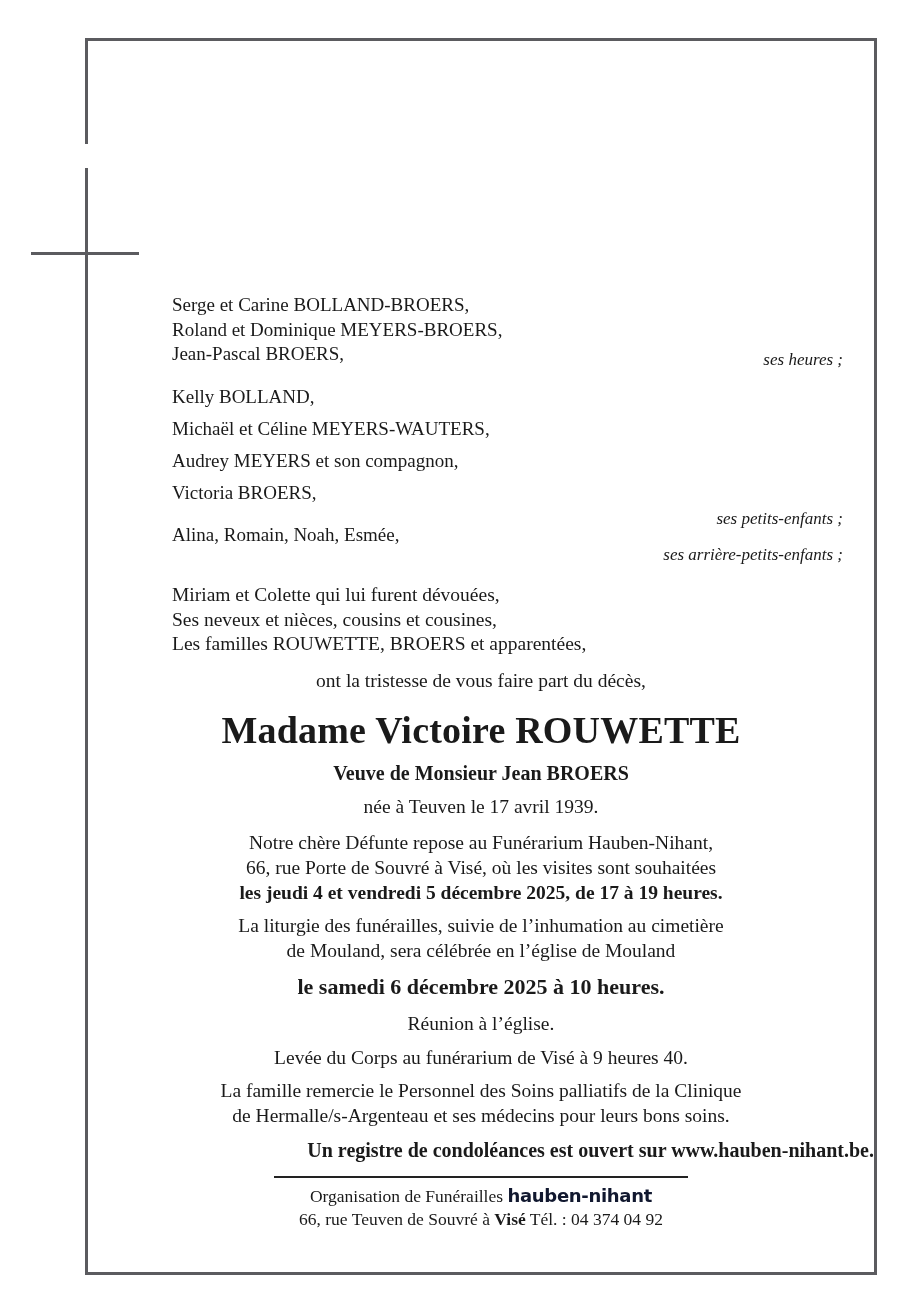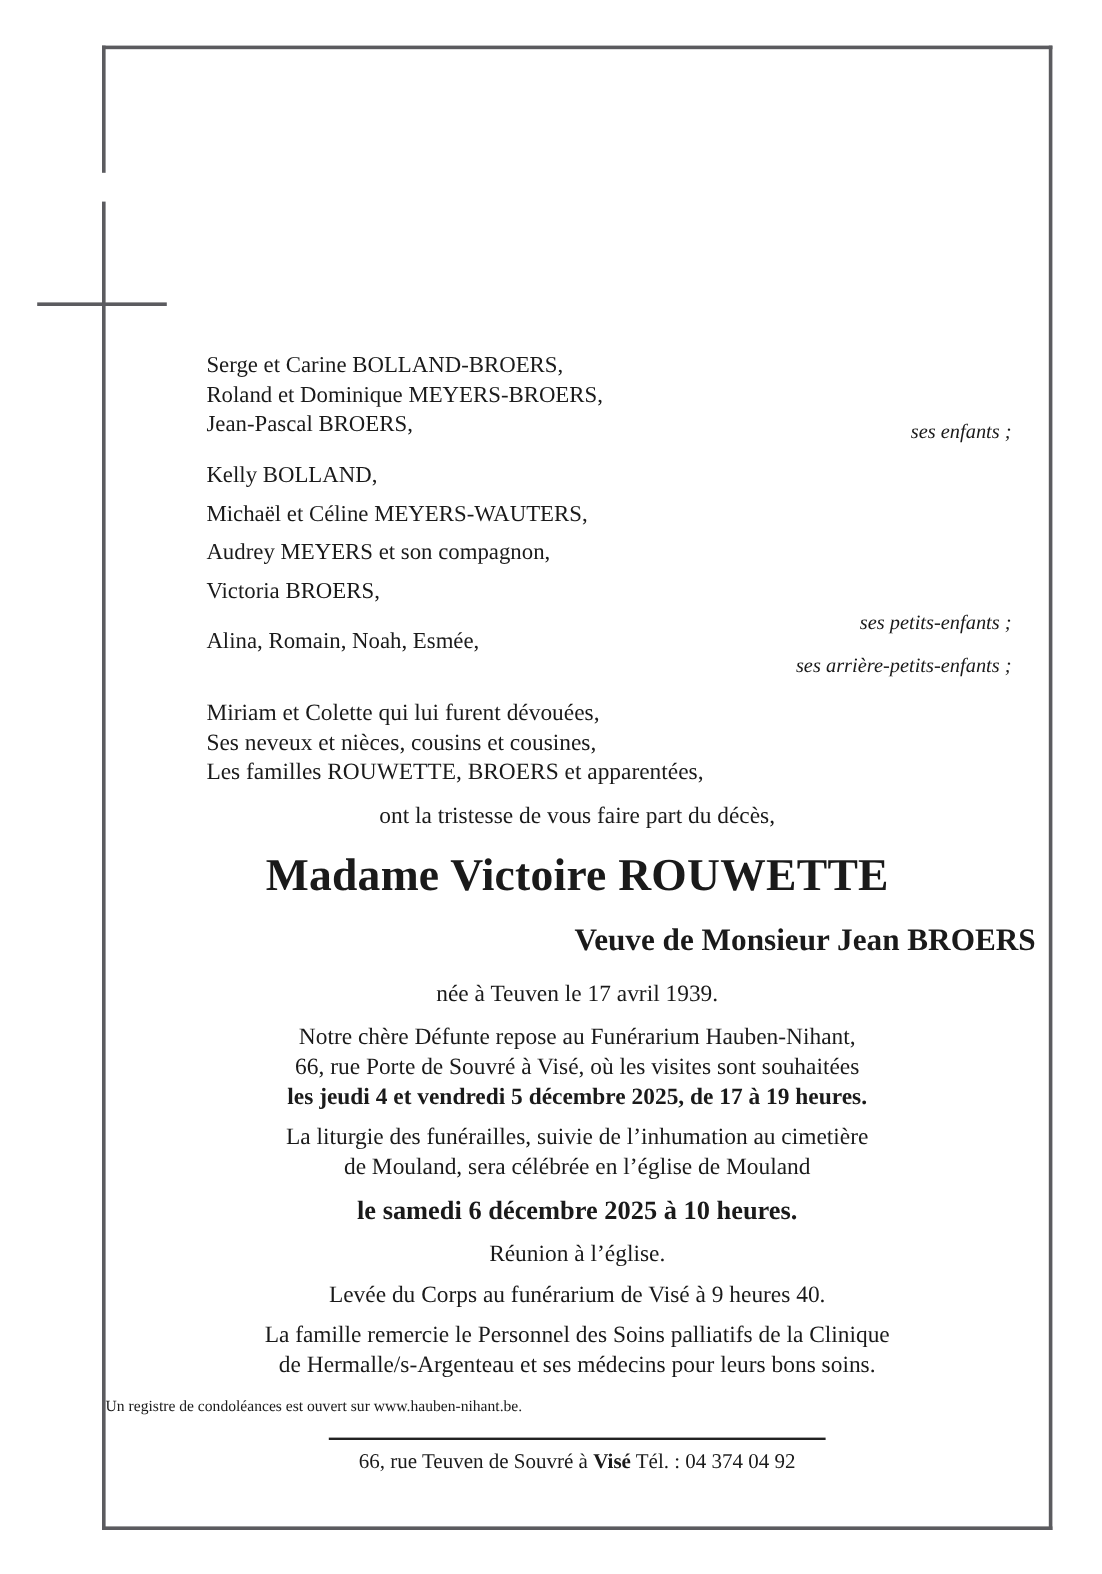--- a/index.html
+++ b/index.html
@@ -123,40 +123,41 @@
 
   .deceased-name {
     margin: 0;
     text-align: center;
     font-weight: bold;
     font-size: 38px;
     line-height: 48px;
     letter-spacing: 0.2px;
   }
   .deceased-spouse {
-    margin: 11px;
-    text-align: right;
-    font-weight: bold;
-    font-size: 26px;
+    margin: 0;
+    text-align: center;
+    font-weight: bold;
+    font-size: 20px;
     line-height: 38px;
   }
   .birth-line {
     margin: 0;
     text-align: center;
     font-size: 19.5px;
     line-height: 30px;
   }
   .para.bold {
     font-weight: bold;
   }
   .condolences {
     margin: 0;
-    text-align: left;
-    font-size: 13px;
+    text-align: right;
+    font-size: 20px;
     line-height: 26px;
+    font-weight: bold;
   }
 
   
   .footer {
     margin: 0;
     padding: 0;
     text-align: center;
   }
   .footer-rule {
     width: 414px;
@@ -189,21 +190,21 @@
   <div class="frame-edge frame-bottom"></div>
   <div class="frame-edge frame-left-a"></div>
   <div class="frame-edge frame-left-b"></div>
   <div class="crop-tick-h"></div>
 
   <div id="content">
     <div class="notice-body">
 
       <div class="relatives-group">
         <p class="relatives-names"><span>Serge et Carine BOLLAND-BROERS,</span><br><span>Roland et Dominique MEYERS-BROERS,</span><br><span>Jean-Pascal BROERS,</span></p>
-        <span class="role-label role-enfants">ses enfants ;</span>
+        <span class="role-label role-enfants">ses heures ;</span>
       </div>
 
       <div class="relatives-group">
         <p class="relatives-names loose"><span>Kelly BOLLAND,</span><br><span>Michaël et Céline MEYERS-WAUTERS,</span><br><span>Audrey MEYERS et son compagnon,</span><br><span>Victoria BROERS,</span></p>
         <span class="role-label role-petits">ses petits-enfants ;</span>
       </div>
 
       <div class="relatives-group" style="margin-bottom:0;">
         <p class="relatives-names"><span>Alina, Romain, Noah, Esmée,</span></p>
       </div>
@@ -245,18 +246,19 @@
       <div class="gap-sm"></div>
 
       <p class="para tight"><span>La famille remercie le Personnel des Soins palliatifs de la Clinique</span><br><span>de Hermalle/s-Argenteau et ses médecins pour leurs bons soins.</span></p>
 
       <div class="gap-sm"></div>
 
       <p class="condolences">Un registre de condoléances est ouvert sur www.hauben-nihant.be.</p>
 
       <div class="footer">
         <div class="footer-rule"></div>
+        <p class="footer-line"><span>Organisation de Funérailles </span><span class="brand">hauben-nihant</span></p>
         <p class="footer-line"><span>66, rue Teuven de Souvré à </span><span class="b">Visé</span><span>  Tél. : 04 374 04 92</span></p>
       </div>
 
     </div>
   </div>
 </div>
 
 </body></html>

